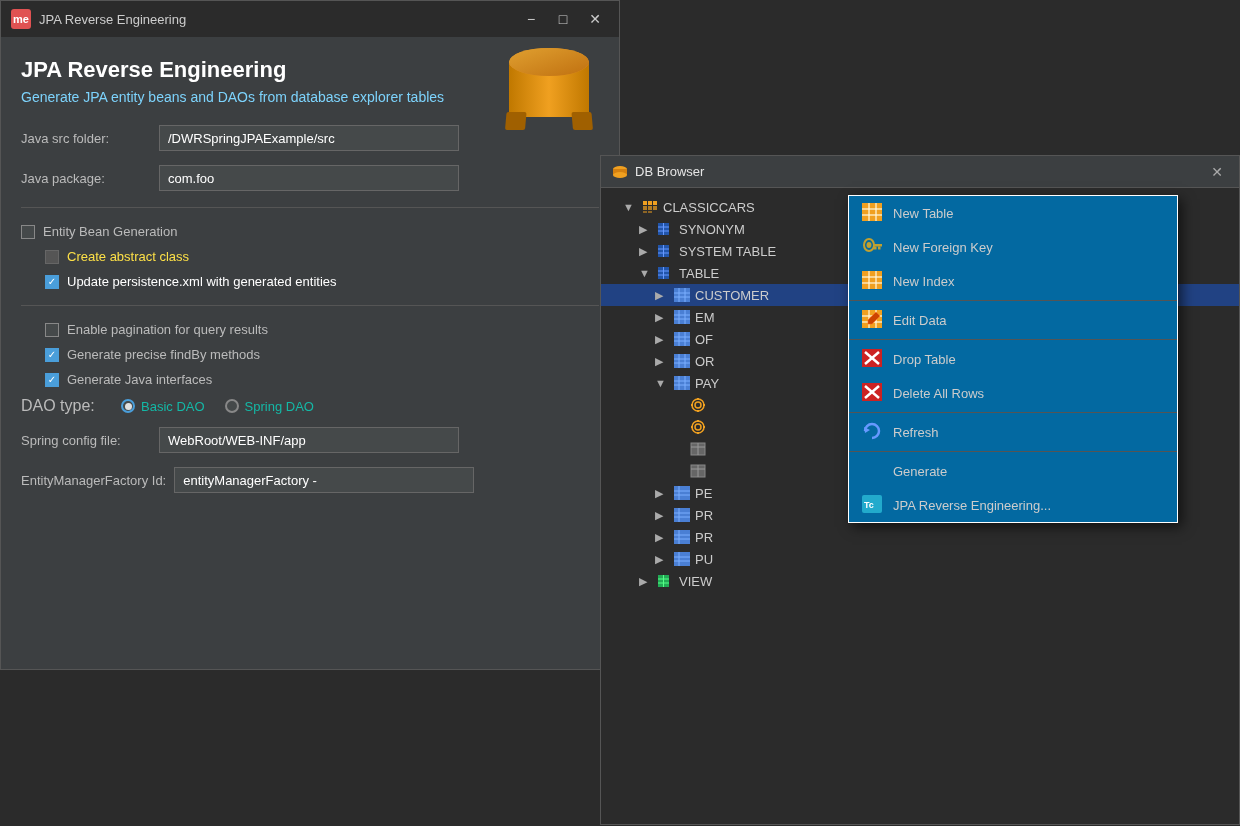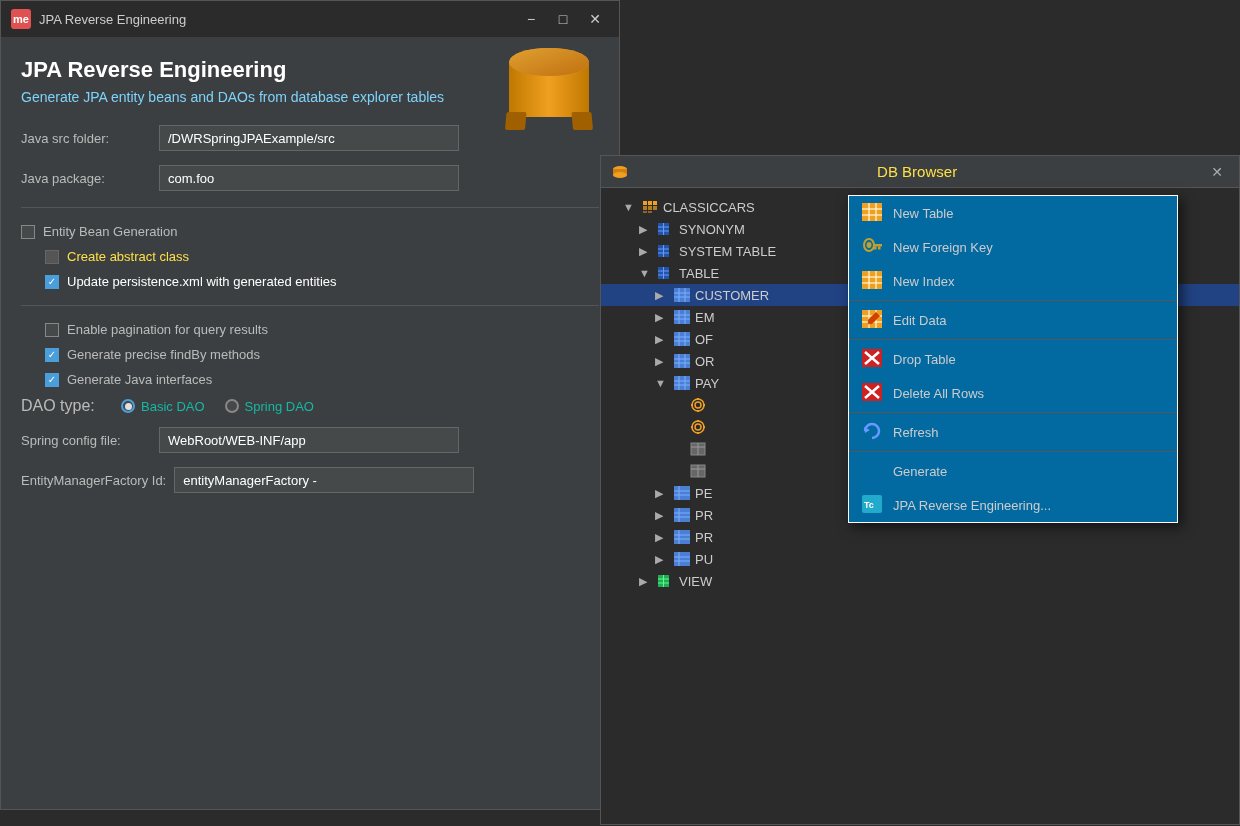--- a/index.html
+++ b/index.html
@@ -10,21 +10,21 @@
       height: 826px;
       overflow: hidden;
       position: relative;
     }
 
     
     .jpa-window {
       position: absolute;
       top: 0; left: 0;
       width: 620px;
-      height: 810px;
+      height: 670px;
       background: #3c3f41;
       border: 1px solid #555;
     }
 
     .jpa-titlebar {
       display: flex;
       align-items: center;
       background: #2b2b2b;
       height: 36px;
       padding: 0 10px;
@@ -220,24 +220,23 @@
       gap: 6px;
       border-bottom: 1px solid #555;
     }
 
     .db-icon-small {
       width: 18px; height: 18px;
       display: flex; align-items: center; justify-content: center;
     }
 
     .db-tab-title {
-      color: #fde047;
-      font-size: 15px;
+      color: #e5e5e5;
+      font-size: 13px;
       flex: 1;
-      text-align: center;
     }
 
     .db-close-btn {
       color: #aaa;
       cursor: pointer;
       font-size: 14px;
       padding: 2px 6px;
     }
 
     .db-tree {

